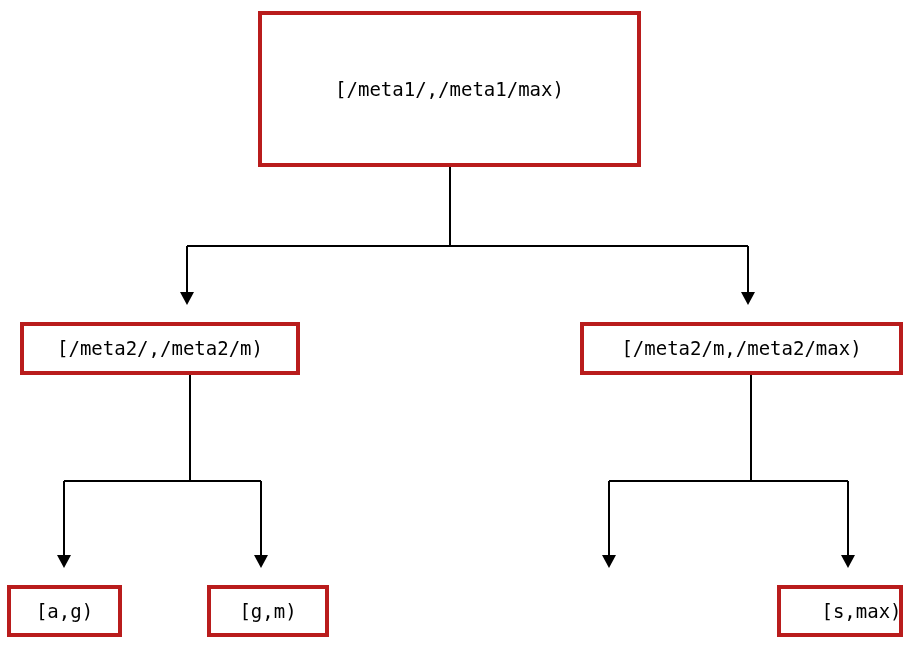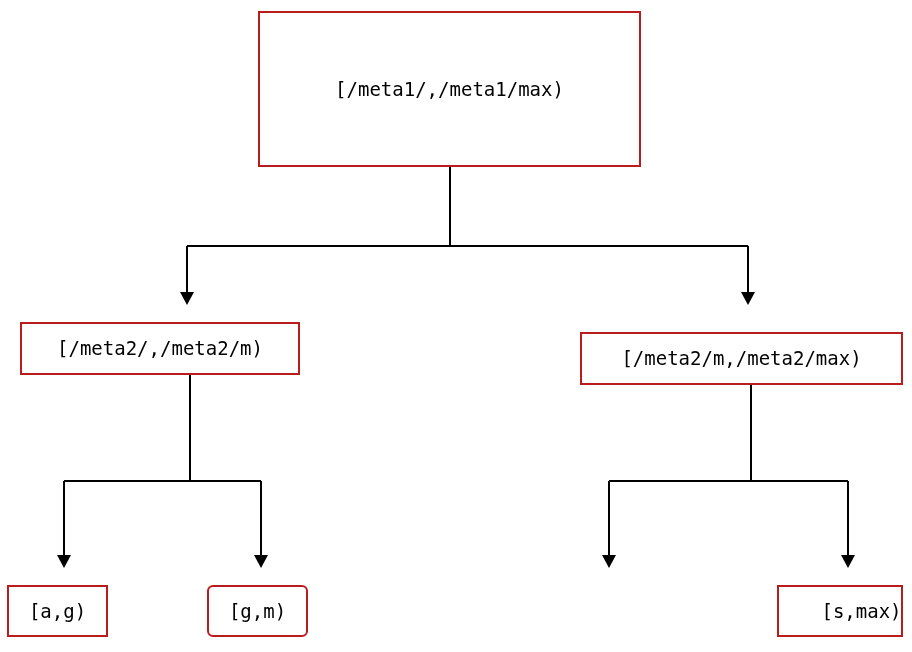--- a/index.html
+++ b/index.html
@@ -20,21 +20,21 @@
     left: 0;
     top: 0;
     width: 912px;
     height: 652px;
     pointer-events: none;
   }
   .node {
     position: absolute;
     box-sizing: border-box;
     background: #ffffff;
-    border: 2px solid #b91c1c;
+    border: 4px solid #b91c1c;
     display: flex;
     align-items: center;
     justify-content: center;
     color: #000000;
     white-space: pre;
     letter-spacing: 0px;
   }
   .node-label {
     display: block;
     line-height: 1;
@@ -48,32 +48,32 @@
   }
   .node-mid-left {
     left: 20px;
     top: 322px;
     width: 280px;
     height: 53px;
     font-size: 19px;
   }
   .node-mid-right {
     left: 580px;
-    top: 332px;
+    top: 322px;
     width: 323px;
     height: 53px;
     font-size: 19px;
   }
   .node-leaf {
     height: 52px;
     top: 585px;
     font-size: 19px;
   }
-  .node-leaf-1 { left: 7px;   width: 101px; }
-  .node-leaf-2 { left: 207px; width: 101px; border-radius: 6px; }
+  .node-leaf-1 { left: 7px;   width: 115px; }
+  .node-leaf-2 { left: 207px; width: 122px; }
   .node-leaf-3 { left: 553px; width: 101px; }
   .node-leaf-4 { left: 777px; width: 126px; padding-left: 43px; }
 </style>
 </head>
 <body>
 
 <div id="diagram-root">
 
   <svg id="connector-layer" width="912" height="652" viewBox="0 0 912 652" xmlns="http://www.w3.org/2000/svg">
 

